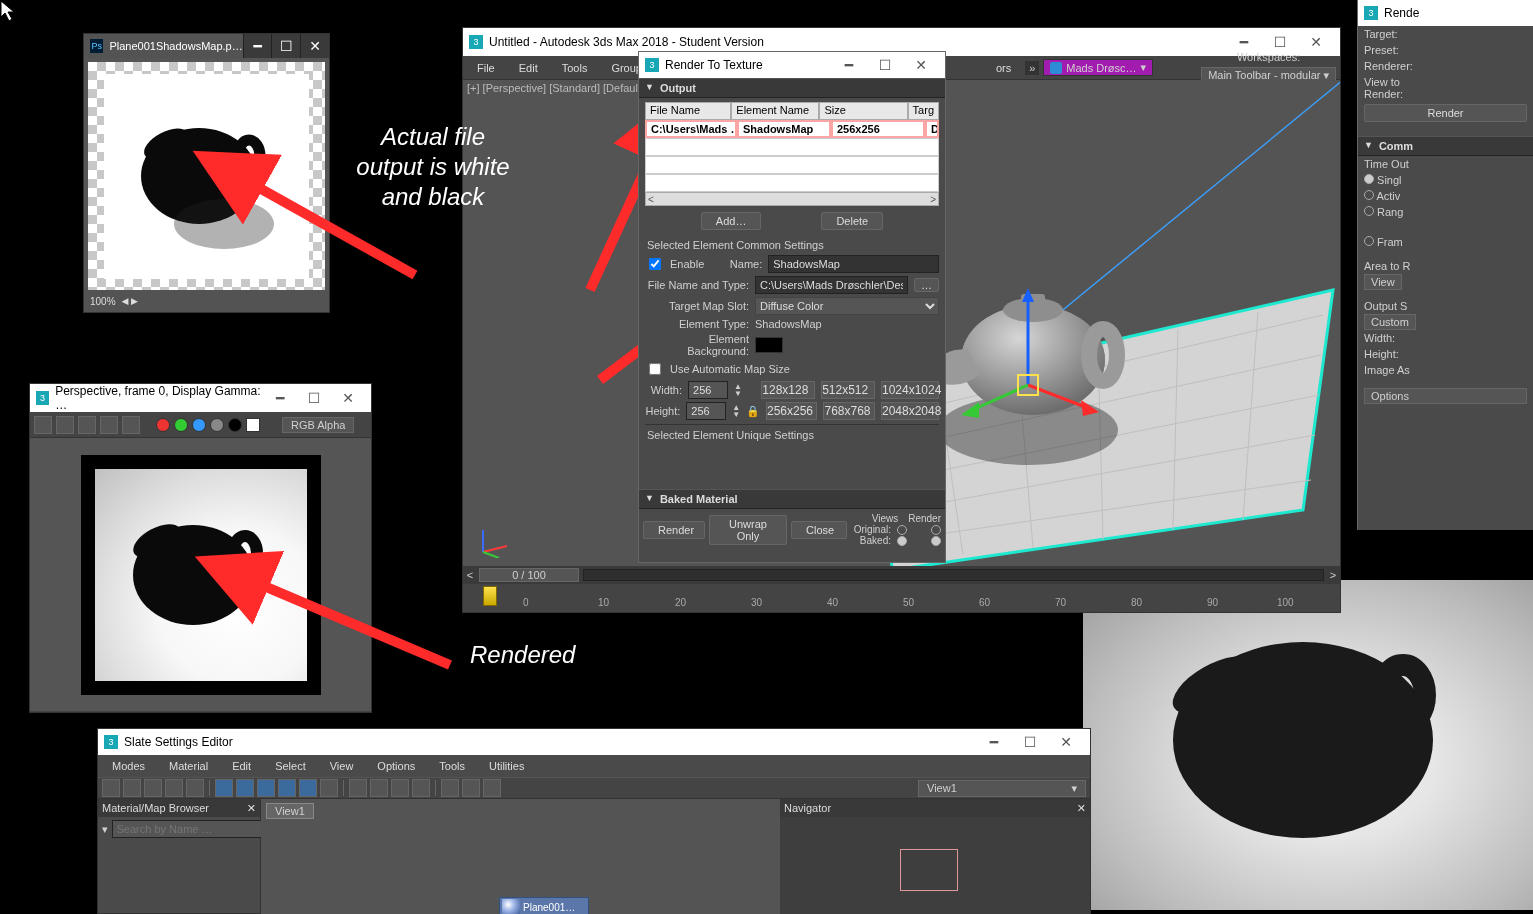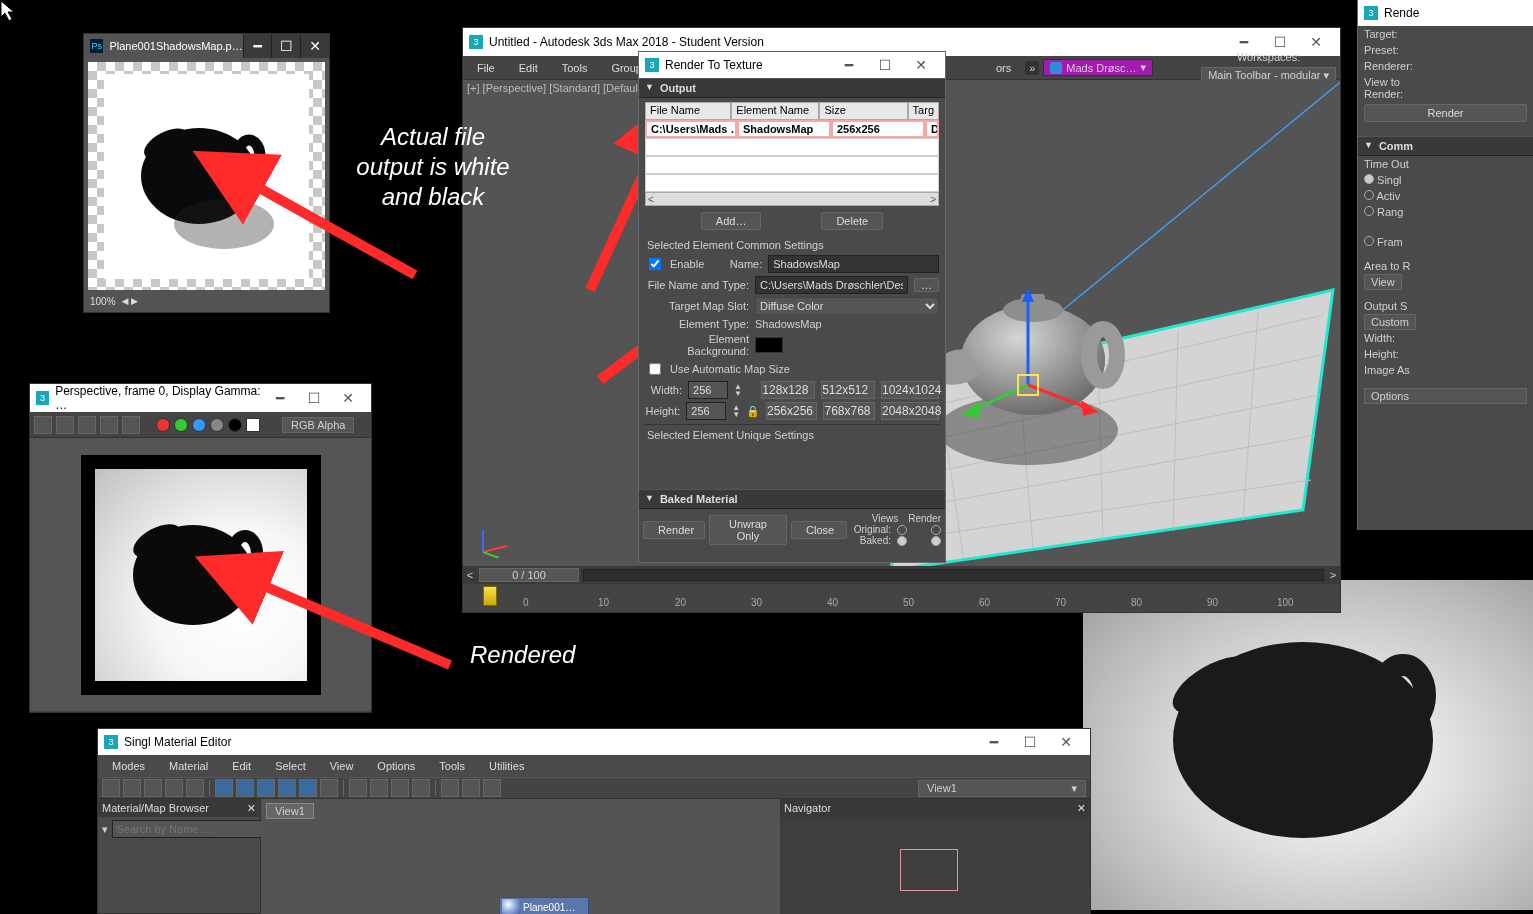--- a/index.html
+++ b/index.html
@@ -431,21 +431,21 @@
   <div class="rs-row"><span>Image As</span></div>
   <div style="height:8px"></div>
   <div class="rs-row">
       <span style="background:#555;border:1px solid #666;padding:1px 6px;display:block;"><span>Options</span></span>
     </div>
 </div>
 
 <div id="slate" class="window">
   <div class="titlebar" style="height:26px;">
     <span style="width:14px;height:14px;background:#18a7b5;color:#fff;font-size:9px;display:flex;align-items:center;justify-content:center;margin-right:6px;">3</span>
-    <span>Singl Material Editor</span>
+    <span>Slate Settings Editor</span>
     <span class="spacer"></span>
     <span class="winbtn">━</span>
     <span class="winbtn">☐</span>
     <span class="winbtn close">✕</span>
   </div>
   <div id="slate-menu">
     <span class="menu-item">Modes</span>
     <span class="menu-item">Material</span>
     <span class="menu-item">Edit</span>
     <span class="menu-item">Select</span>

